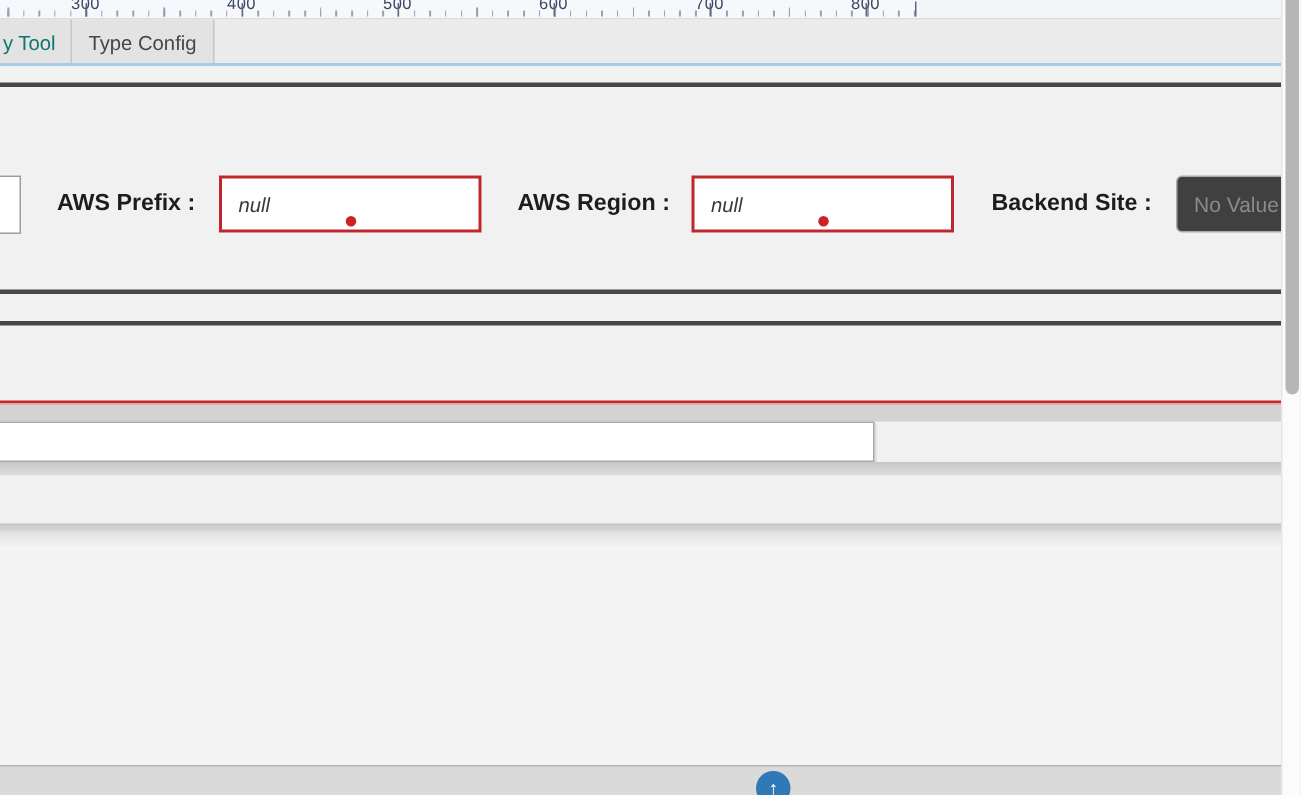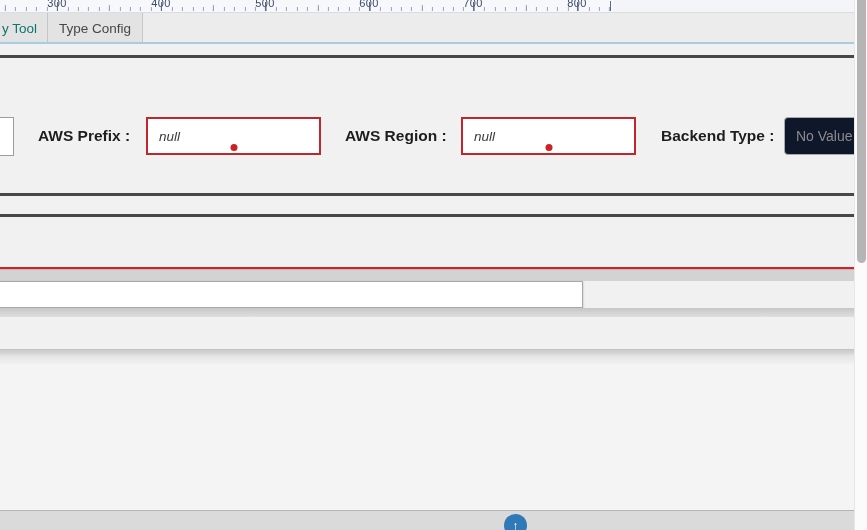--- a/index.html
+++ b/index.html
@@ -27,21 +27,21 @@
   .dark-line{position:absolute;left:0;width:854px;height:3px;background:#474747;}
   .red-line{position:absolute;left:0;top:267px;width:854px;height:3px;background:linear-gradient(#c2282c 0 2px,#dfabab 2px 3px);}
   .band{position:absolute;left:0;width:854px;background:#d3d3d3;}
 
   
   .form-label{position:absolute;top:117px;height:38px;display:flex;align-items:center;font-weight:bold;font-size:15.5px;color:#1d1d1d;white-space:nowrap;}
   .edge-input{position:absolute;left:-22px;top:117px;width:36px;height:39px;background:#fff;border:1px solid #9d9d9d;box-sizing:border-box;}
   .err-input{position:absolute;top:117px;width:175px;height:38px;box-sizing:border-box;border:2px solid #c0272d;background:#fff;}
   .err-input input{position:absolute;left:0;top:0;width:100%;height:100%;border:none;outline:none;background:transparent;padding:0 0 0 11px;font-family:"Liberation Sans",sans-serif;font-size:13.5px;color:#3a3a3a;box-sizing:border-box;font-style:italic;}
   .err-dot{position:absolute;left:50%;bottom:2px;transform:translateX(-50%);width:7px;height:7px;border-radius:50%;background:#cc2222;}
-  .gray-select{position:absolute;left:784px;top:117px;width:80px;height:38px;box-sizing:border-box;background:#0f172a;border:1px solid #aaaaaa;border-radius:4px;display:flex;align-items:center;padding-left:11px;font-size:14px;color:#8b8b8b;}
+  .gray-select{position:absolute;left:784px;top:117px;width:80px;height:38px;box-sizing:border-box;background:#404040;border:1px solid #aaaaaa;border-radius:4px;display:flex;align-items:center;padding-left:11px;font-size:14px;color:#8b8b8b;}
 
   
   .wide-input{position:absolute;left:-2px;top:281px;width:585px;height:27px;box-sizing:border-box;background:#fff;border:1px solid #a8a8a8;box-shadow:0 1px 2px rgba(0,0,0,.25);}
   .wide-input input{position:absolute;left:0;top:0;width:100%;height:100%;border:none;outline:none;background:transparent;padding:0 8px;font-family:"Liberation Sans",sans-serif;font-size:13px;color:#333;box-sizing:border-box;}
   .under-shadow{position:absolute;left:0;top:308px;width:854px;height:9px;background:linear-gradient(#c6c6c6,#dfdfdf);}
 
   .panel-shadow{position:absolute;left:0;top:349px;width:854px;height:15px;
     background:linear-gradient(#c3c3c3 0 1px,rgba(0,0,0,.14) 1px 3px,rgba(0,0,0,.05) 7px,rgba(0,0,0,0) 15px);}
   .lower-area{position:absolute;left:0;top:364px;width:854px;height:146px;background:#f4f4f4;}
 
@@ -95,21 +95,21 @@
       <input type="text" value="null" style="">
       <div class="err-dot"></div>
     </div>
 
     <div class="form-label" style="left:345px;">AWS Region :</div>
     <div class="err-input" style="left:461px;">
       <input type="text" value="null" style="">
       <div class="err-dot"></div>
     </div>
 
-    <div class="form-label" style="left:661px;">Backend Type :</div>
+    <div class="form-label" style="left:661px;">Backend Site :</div>
     <div class="gray-select">No Value</div>
 
     <div class="dark-line" style="top:193px;"></div>
     <div class="dark-line" style="top:214px;"></div>
     <div class="red-line"></div>
     <div class="band" style="top:270px;height:11px;"></div>
 
     <div class="wide-input">
       <input type="text" placeholder="" value="" style="">
     </div>

